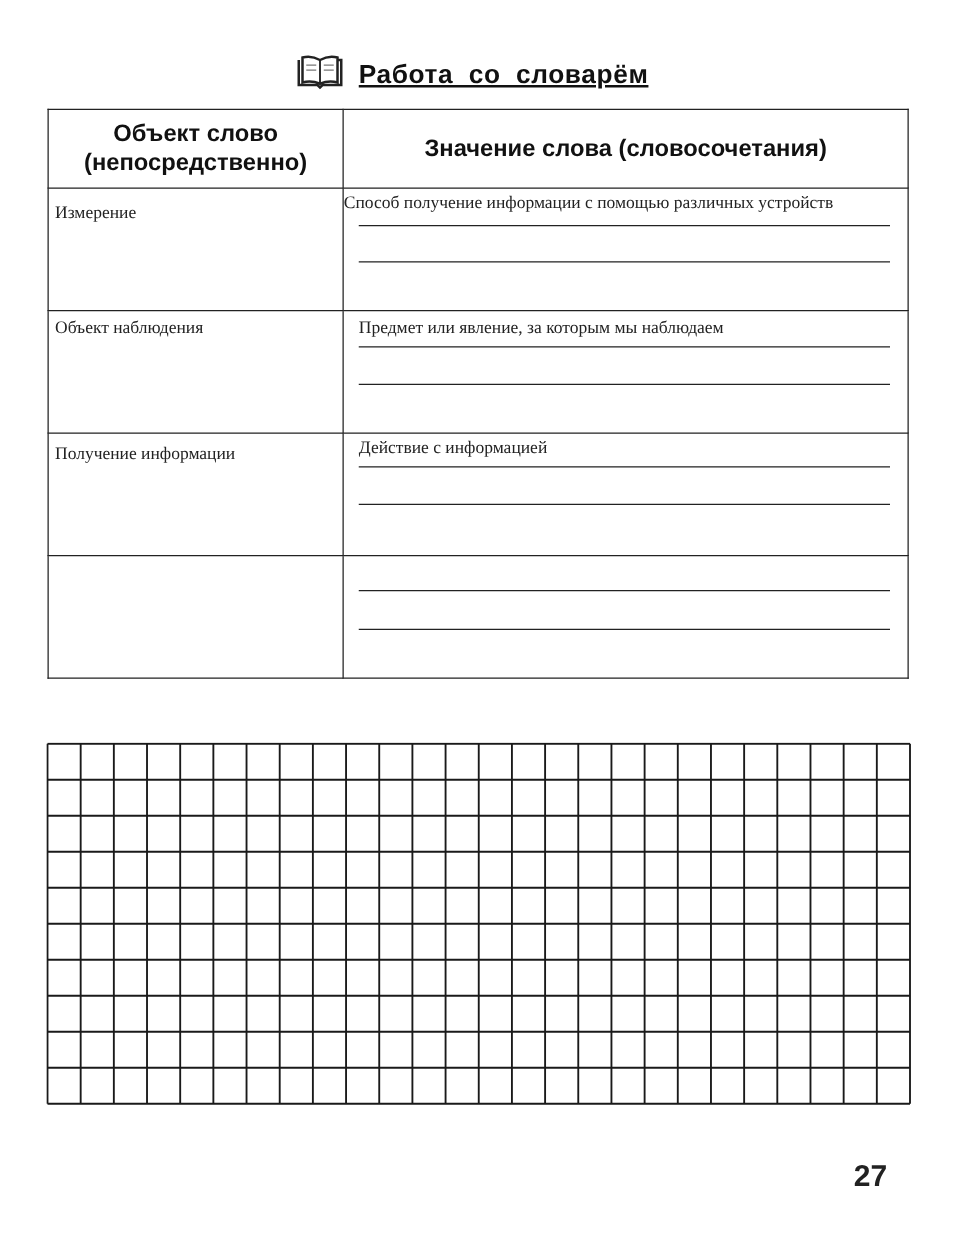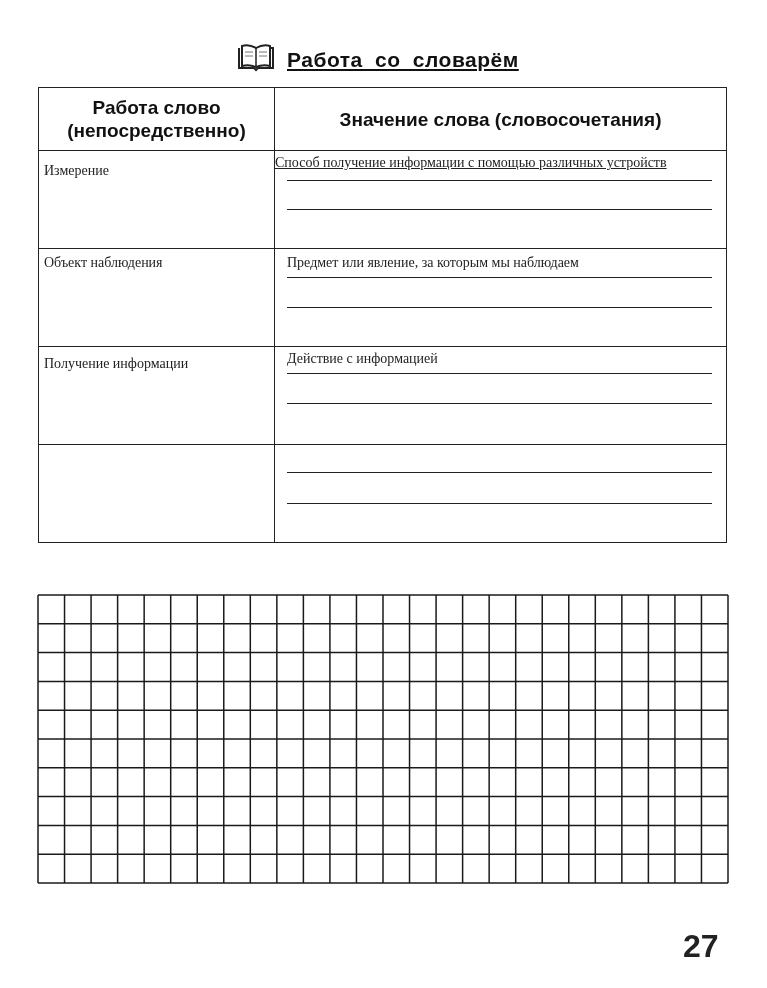--- a/index.html
+++ b/index.html
@@ -14,21 +14,21 @@
   .col-word { width: 236px; }
   .word { font-family: "Liberation Serif", serif; font-size: 14px; color: #222; padding: 12px 0 0 5px; display: block; }
   .row { height: 98px; }
   .meaning { font-family: "Liberation Serif", serif; font-size: 14px; color: #222; line-height: 20px; padding: 2px 4px 0 0; position: relative; z-index: 2; }
   .meaning.indent { padding-left: 12px; }
   .rule { position: absolute; left: 12px; right: 14px; height: 0; border-top: 1.5px solid #222; z-index: 1; }
 
   .grid { position: absolute; left: 37px; top: 594px; }
   .grid svg { display: block; }
 
-  .page-num { position: absolute; left: 683px; top: 928px; font-family: "Liberation Sans", sans-serif; font-weight: bold; font-size: 32px; color: #222; }
+  .page-num { position: absolute; left: 683px; top: 928px; font-family: "Liberation Sans", sans-serif; font-weight: bold; font-size: 24px; color: #222; }
 </style>
 </head>
 <body>
 
 <div class="title-wrap">
   <svg class="book-icon" viewBox="0 0 38 28">
     <path d="M2 4 L2 24 L17 24 L19 26 L21 24 L36 24 L36 4 L33 4" fill="none" stroke="#222" stroke-width="2"></path>
     <path d="M5 2 Q12 0 19 4 Q26 0 33 2 L33 22 Q26 20 19 23 Q12 20 5 22 Z" fill="#fff" stroke="#222" stroke-width="2"></path>
     <line x1="19" y1="4" x2="19" y2="23" stroke="#222" stroke-width="1.5"></line>
     <line x1="8" y1="8" x2="16" y2="8" stroke="#777" stroke-width="1"></line>
@@ -40,32 +40,32 @@
 </div>
 
 <table class="vocab-table">
   <colgroup>
       <col class="col-word">
       <col>
     </colgroup>
   <tbody>
       <tr>
     <th>
-      <div>Работа слово</div>
+      <div>Объект слово</div>
       <div>(непосредственно)</div>
     </th>
     <th>Значение слова (словосочетания)</th>
   </tr>
 
   <tr class="row">
     <td>
           <span class="word">Измерение</span>
         </td>
     <td>
-      <div class="meaning" style="padding-right:40px;text-decoration:underline;">Способ получение информации с помощью различных устройств</div>
+      <div class="meaning" style="padding-right:40px;">Способ получение информации с помощью различных устройств</div>
       <div class="rule" style="top:29px;"></div>
       <div class="rule" style="top:58px;"></div>
     </td>
   </tr>
 
 
   <tr class="row">
     <td>
           <span class="word" style="padding-top:6px;">Объект наблюдения</span>
         </td>

